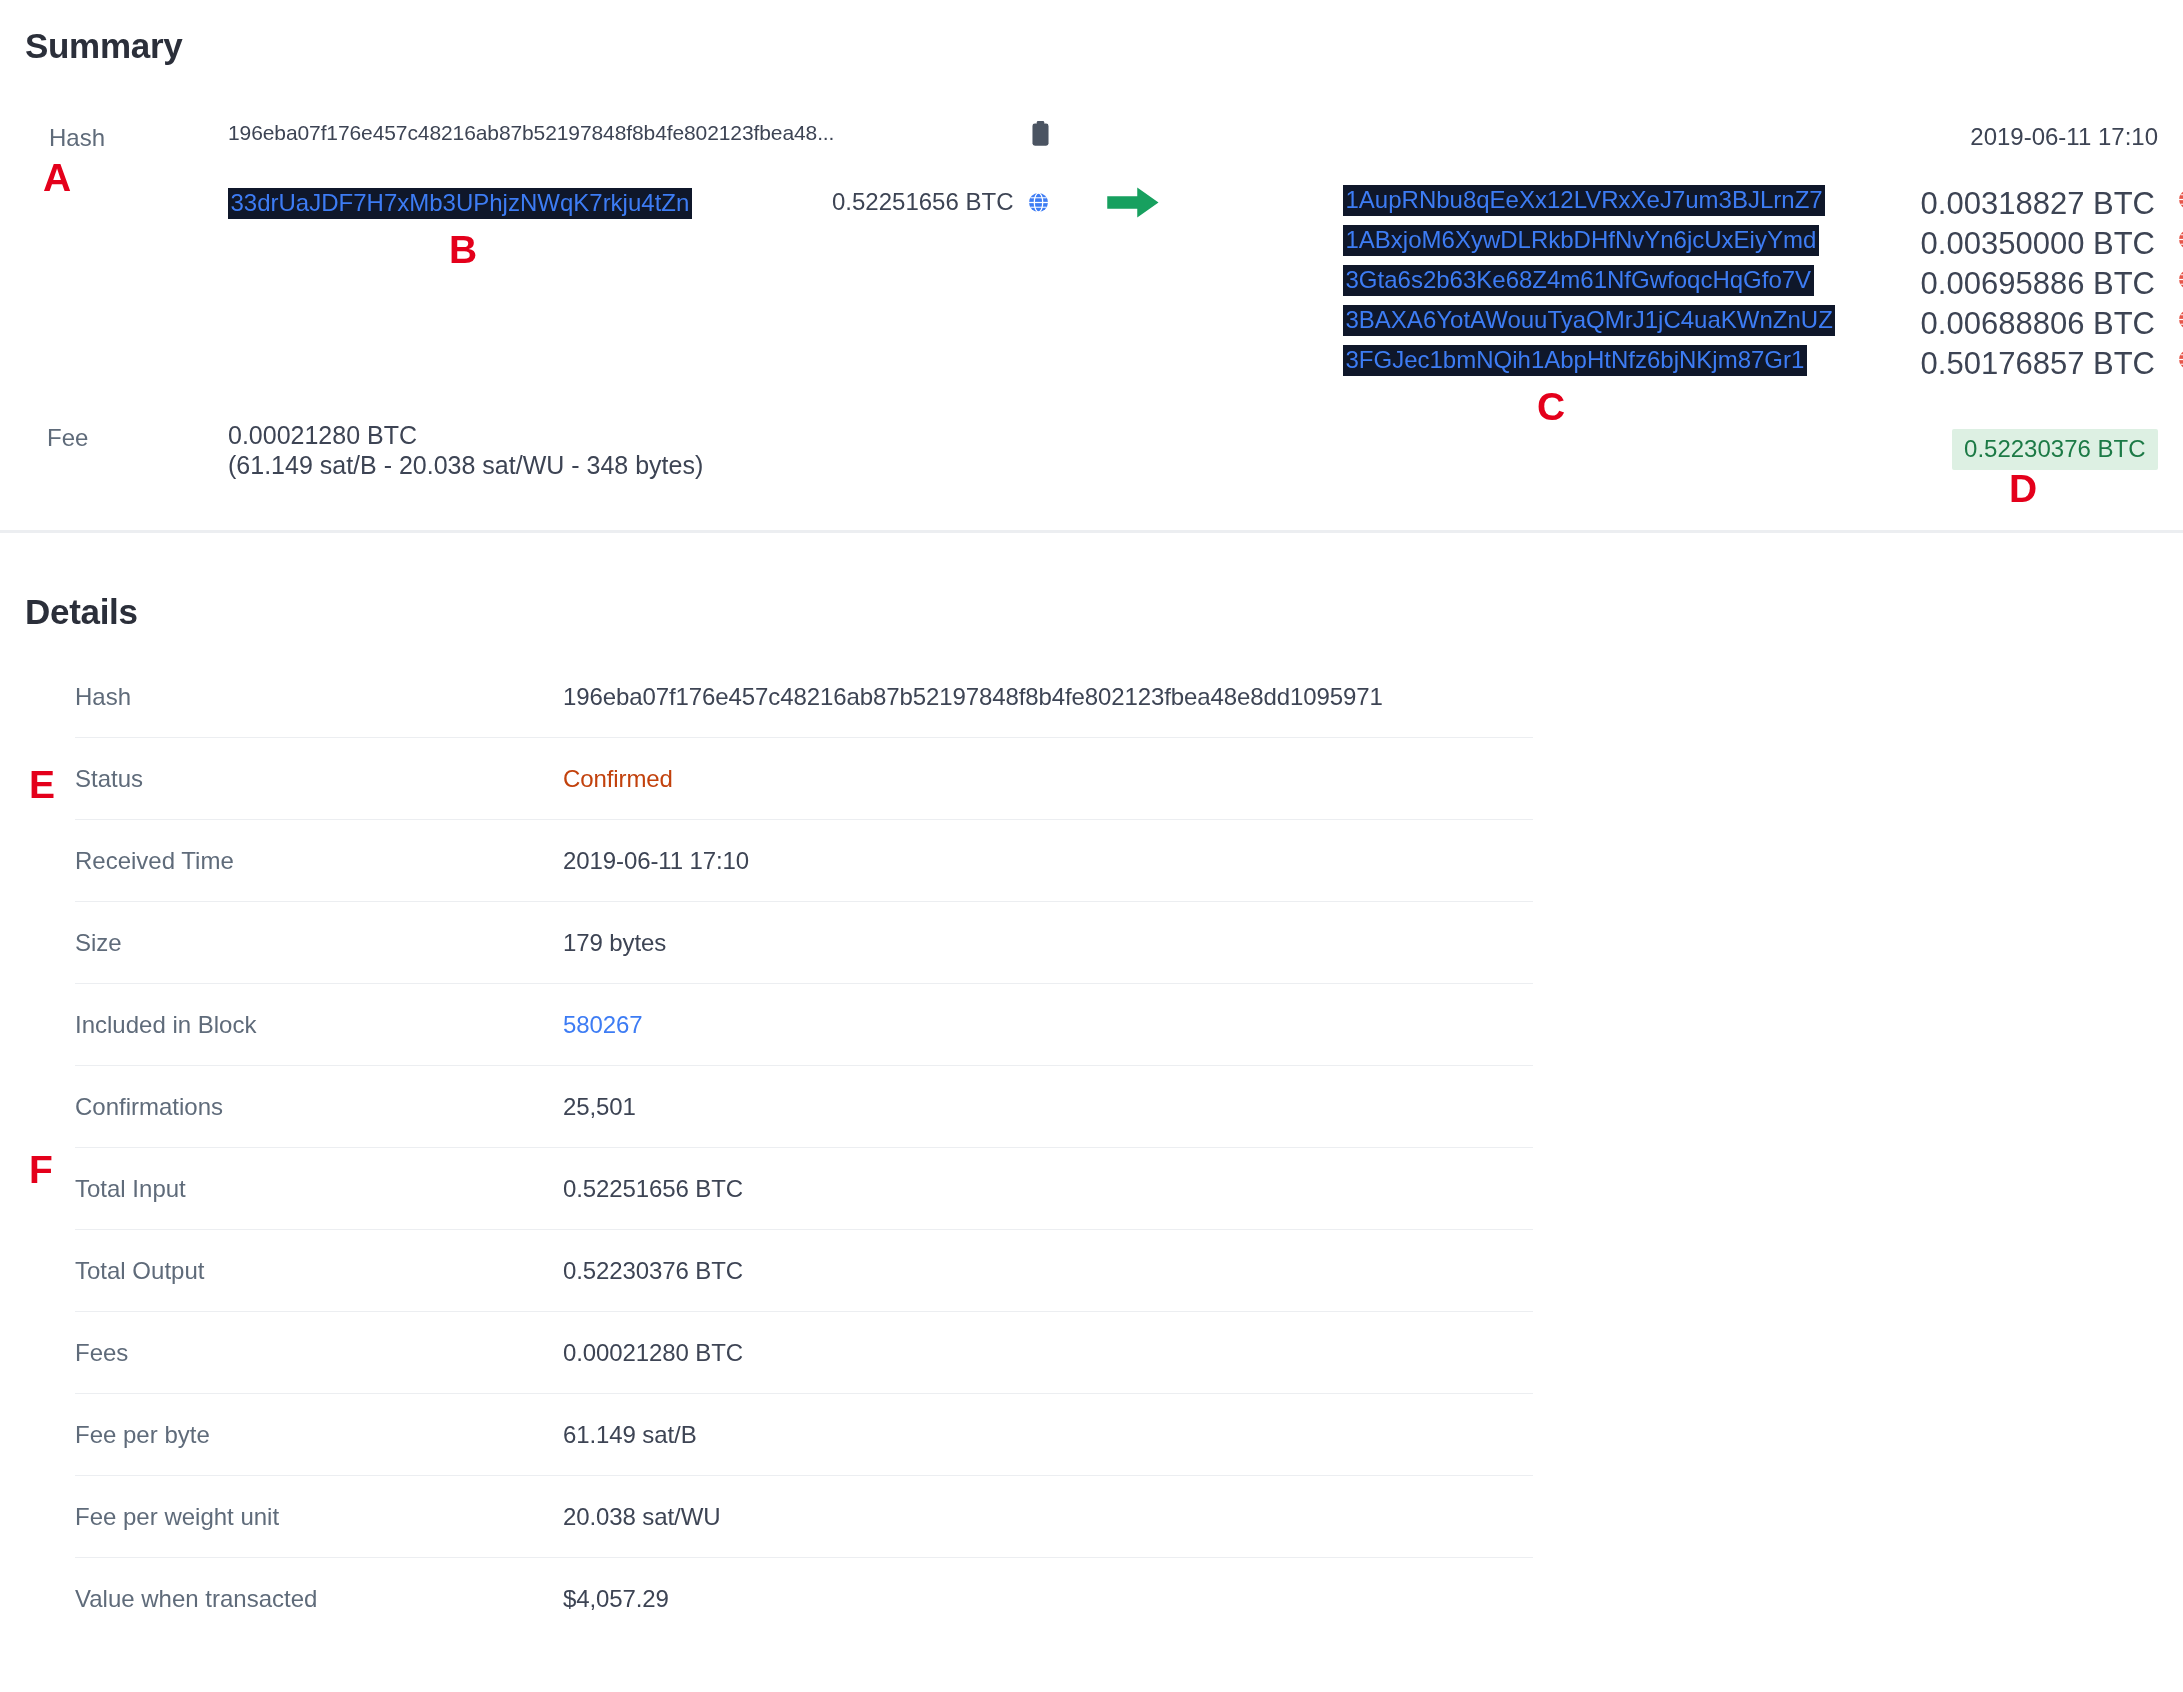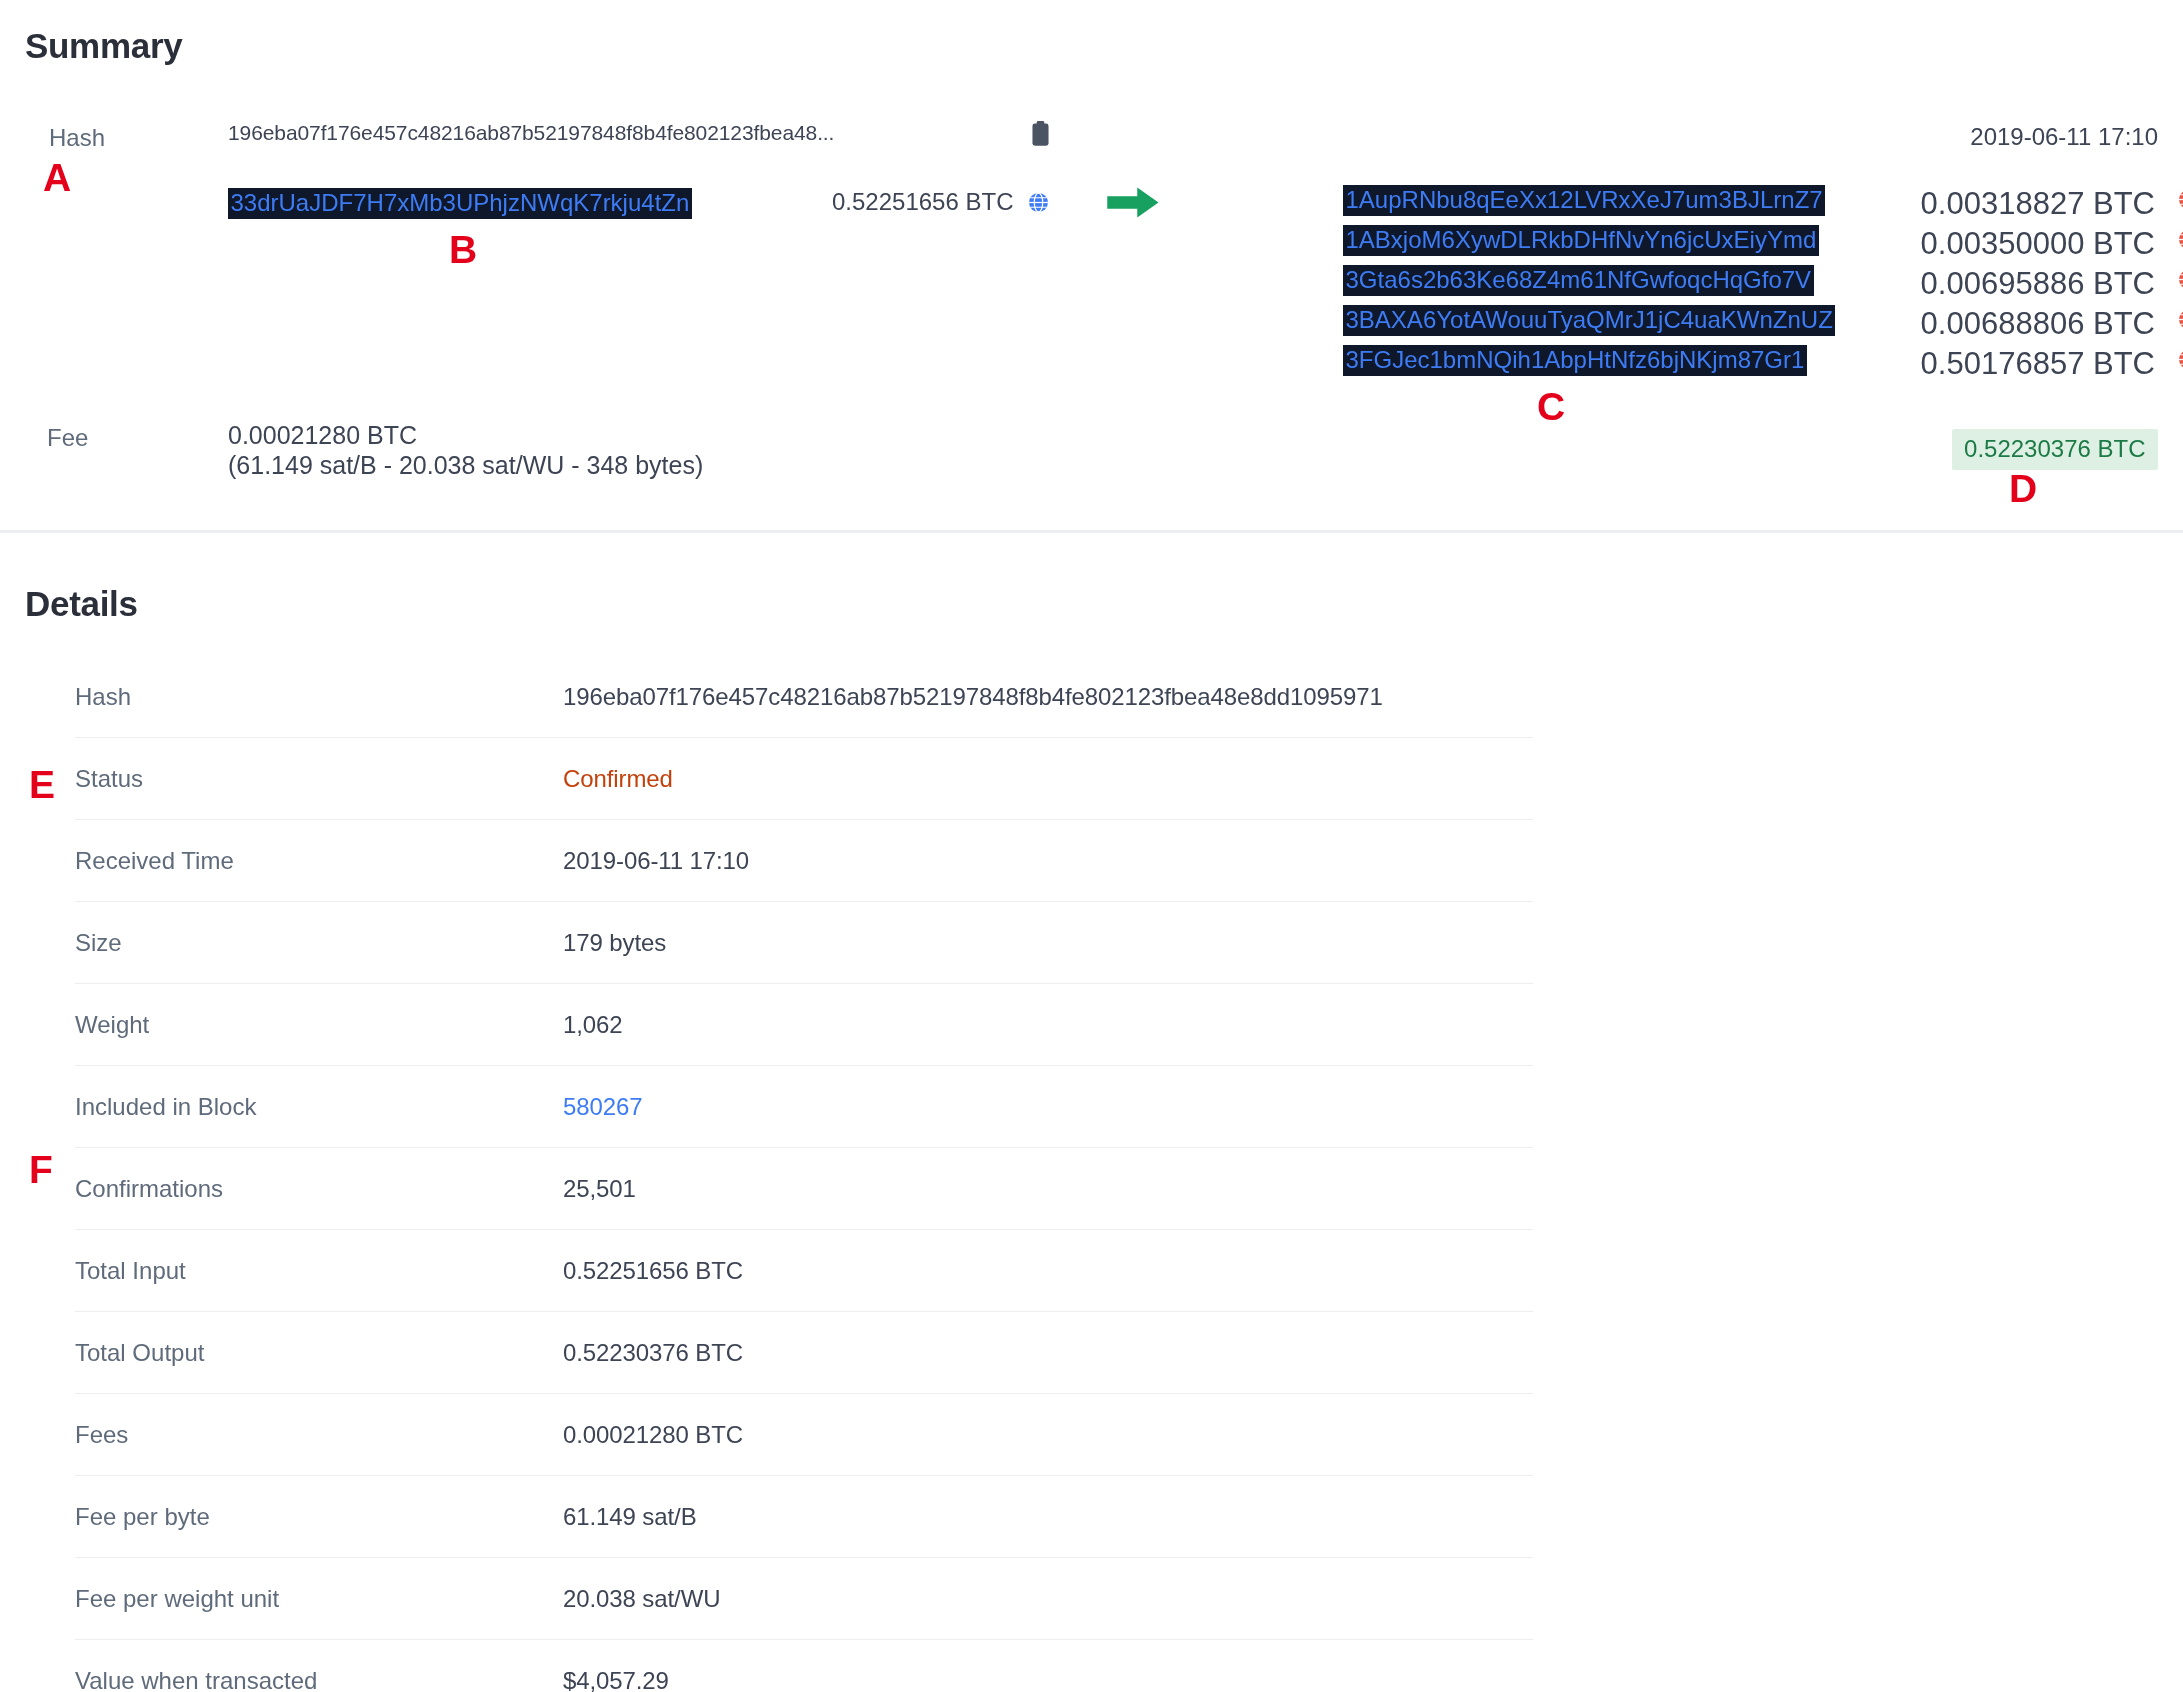--- a/index.html
+++ b/index.html
@@ -138,21 +138,21 @@
   #summary-divider {
     position: absolute;
     left: 0; top: 530px;
     width: 2183px;
     height: 2.5px;
     background: #eceef1;
   }
 
   
   #details { position: absolute; left: 0; top: 576px; width: 2183px; }
-  #details-title { position: absolute; left: 25px; top: 8px; text-align: center; }
+  #details-title { position: absolute; left: 25px; top: 16px; text-align: center; }
 
   #details-table {
     position: absolute;
     left: 75px; top: 80px;
     width: 1458px;
   }
   .det-row {
     display: flex;
     align-items: center;
     height: 81px;
@@ -319,24 +319,20 @@
     <div class="det-row">
       <div class="det-label">Received Time</div>
       <div class="det-value">2019-06-11 17:10</div>
     </div>
 
     <div class="det-row">
       <div class="det-label">Size</div>
       <div class="det-value">179 bytes</div>
     </div>
 
-    <div class="det-row">
-      <div class="det-label">Weight</div>
-      <div class="det-value">1,062</div>
-    </div>
 
     <div class="det-row">
       <div class="det-label">Included in Block</div>
       <a href="#" class="det-value link">580267</a>
     </div>
 
     <div class="det-row">
       <div class="det-label">Confirmations</div>
       <div class="det-value">25,501</div>
     </div>

